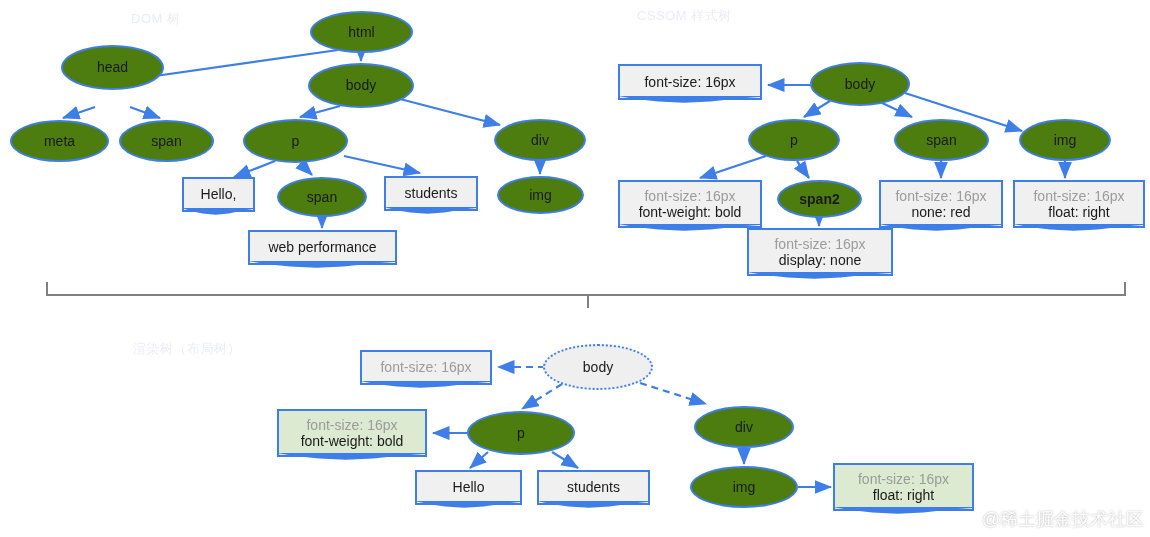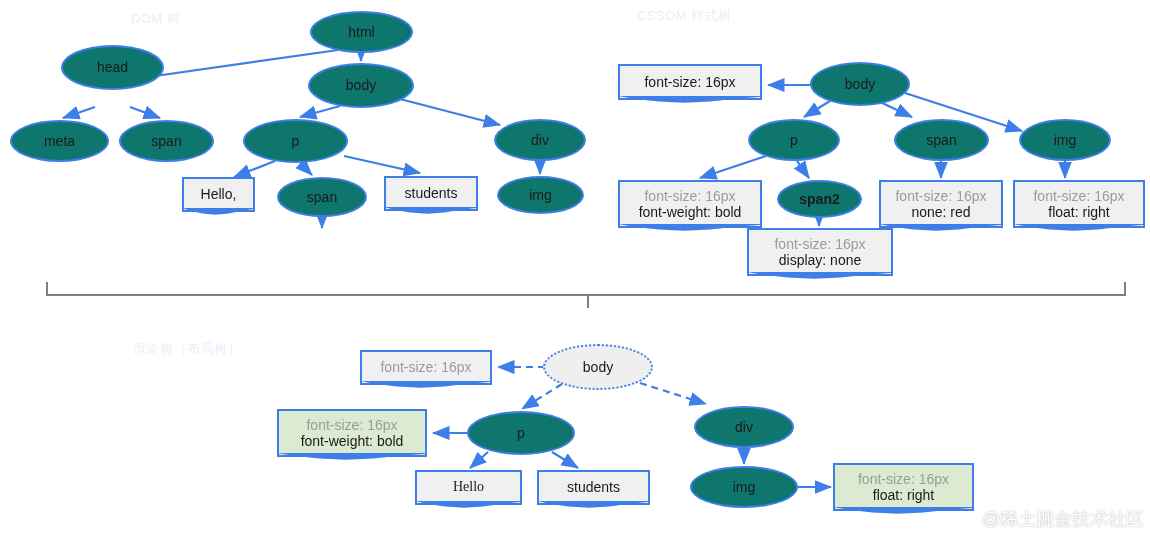--- a/index.html
+++ b/index.html
@@ -36,21 +36,21 @@
     color: #1a1a1a;
     z-index: 3;
     line-height: 1.15;
     white-space: nowrap;
   }
 
   
   .ellipse {
     border: 2px solid #3d7ee8;
     border-radius: 50%;
-    background: #0f766e;
+    background: #4d7c0f;
   }
   .ellipse.ghost {
     background: #efefef;
     border: 2px dotted #3d7ee8;
   }
 
   
   .rect {
     border: 2px solid #3d7ee8;
     background: #f0f0f0;
@@ -172,20 +172,23 @@
   <div class="node ellipse" style="left:243px; top:119px; width:105px; height:44px;">p</div>
   <div class="node ellipse" style="left:494px; top:119px; width:92px; height:42px;">div</div>
   <div class="node rect" style="left:182px; top:177px; width:73px; height:35px;">
     <span class="line">Hello,</span>
   </div>
   <div class="node ellipse" style="left:277px; top:177px; width:90px; height:40px;">span</div>
   <div class="node rect" style="left:384px; top:176px; width:94px; height:35px;">
     <span class="line">students</span>
   </div>
   <div class="node ellipse" style="left:497px; top:176px; width:87px; height:38px;">img</div>
+  <div class="node rect" style="left:248px; top:230px; width:149px; height:35px;">
+    <span class="line">web performance</span>
+  </div>
 
   <div class="node rect" style="left:618px; top:64px; width:144px; height:36px;">
     <span class="line">font-size: 16px</span>
   </div>
   <div class="node ellipse" style="left:810px; top:62px; width:100px; height:44px;">body</div>
   <div class="node ellipse" style="left:748px; top:119px; width:92px; height:42px;">p</div>
   <div class="node ellipse" style="left:894px; top:119px; width:95px; height:42px;">span</div>
   <div class="node ellipse" style="left:1019px; top:119px; width:92px; height:42px;">img</div>
 
   <div class="node rect" style="left:618px; top:180px; width:144px; height:48px;">
@@ -209,21 +212,21 @@
   <div class="node rect" style="left:360px; top:350px; width:132px; height:35px;">
     <span class="line muted">font-size: 16px</span>
   </div>
   <div class="node ellipse ghost" style="left:543px; top:344px; width:110px; height:46px;">body</div>
   <div class="node rect green" style="left:277px; top:409px; width:150px; height:48px;">
     <span class="line muted">font-size: 16px</span>
     <span class="line">font-weight: bold</span>
   </div>
   <div class="node ellipse" style="left:467px; top:411px; width:108px; height:44px;">p</div>
   <div class="node ellipse" style="left:694px; top:406px; width:100px; height:42px;">div</div>
-  <div class="node rect" style="left:415px; top:470px; width:107px; height:35px;font-family:Liberation Serif, serif;">
+  <div class="node rect" style="left:415px; top:470px; width:107px; height:35px;">
     <span class="line">Hello</span>
   </div>
   <div class="node rect" style="left:537px; top:470px; width:113px; height:35px;">
     <span class="line">students</span>
   </div>
   <div class="node ellipse" style="left:690px; top:466px; width:108px; height:42px;">img</div>
   <div class="node rect green" style="left:833px; top:463px; width:141px; height:48px;">
     <span class="line muted">font-size: 16px</span>
     <span class="line">float: right</span>
   </div>

